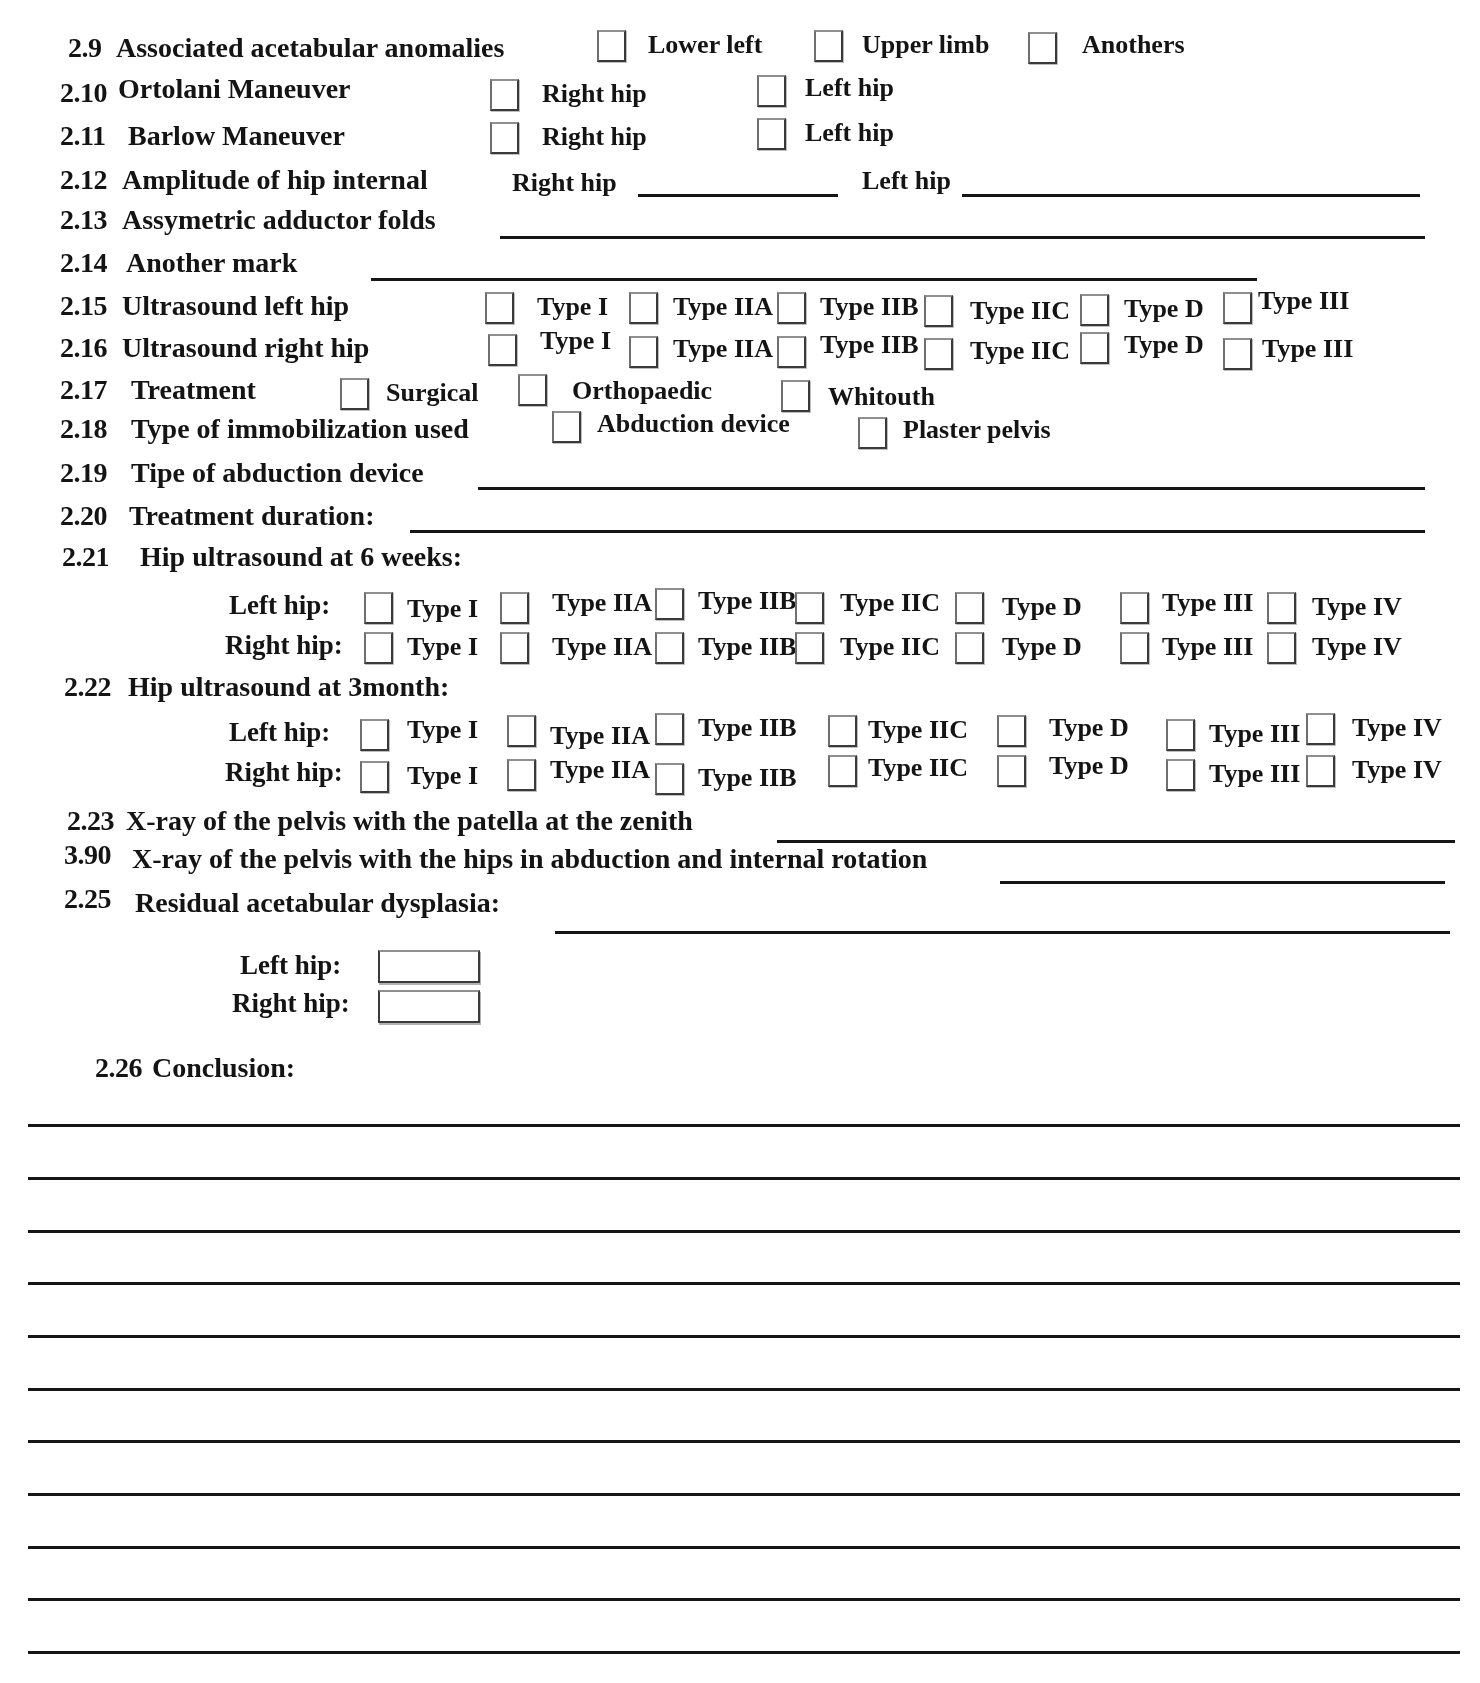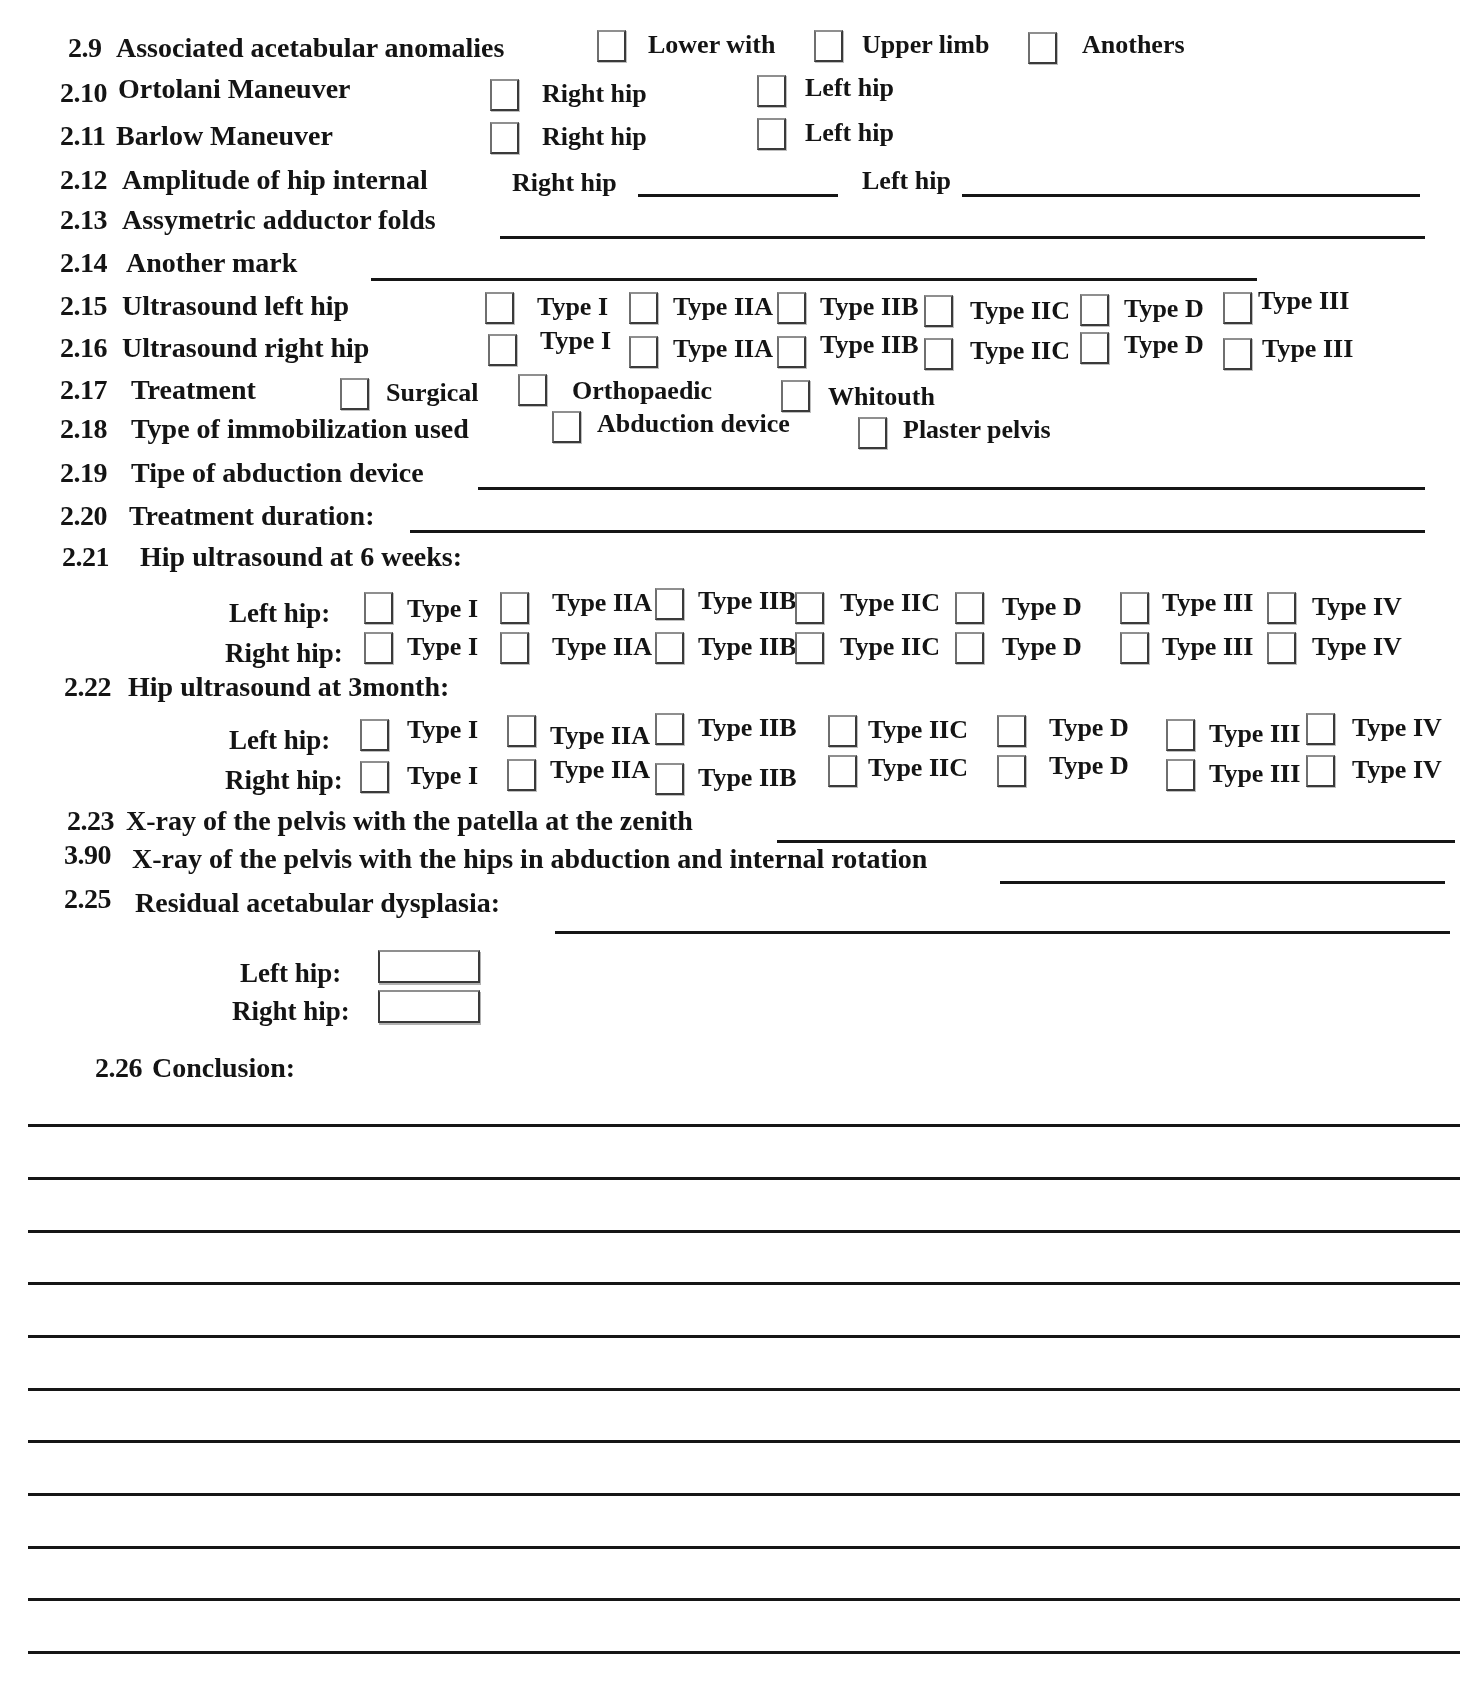--- a/index.html
+++ b/index.html
@@ -9,21 +9,21 @@
     margin:0 auto;
     background:#ffffff;
     font-family:"Liberation Serif","DejaVu Serif",serif;
     color:#141414;
     overflow:hidden;
   }
   .row{position:absolute;left:0;width:100%;height:40px;}
   .num{position:absolute;top:0;font-size:28px;font-weight:bold;white-space:nowrap;letter-spacing:-0.5px;}
   .lbl{position:absolute;top:0;font-size:28px;font-weight:bold;white-space:nowrap;}
   .opt{position:absolute;top:2px;font-size:26px;font-weight:bold;white-space:nowrap;}
-  .sublbl{position:absolute;top:8px;font-size:27px;font-weight:bold;white-space:nowrap;}
+  .sublbl{position:absolute;top:0;font-size:27px;font-weight:bold;white-space:nowrap;}
   .cb{
     position:absolute;top:2px;width:29px;height:32px;
     border:2px solid #3a3a3a;border-top-color:#8f8f8f;border-left-color:#6f6f6f;
     background:#fff;box-sizing:border-box;box-shadow:1px 1px 0 rgba(0,0,0,0.25);
   }
   .bigbox{
     position:absolute;width:102px;height:33px;
     border:2px solid #3a3a3a;border-top-color:#8f8f8f;
     background:#fff;box-sizing:border-box;box-shadow:1px 2px 0 rgba(0,0,0,0.3);
   }
@@ -31,39 +31,39 @@
 </style>
 </head>
 <body>
 
 <div class="page">
 
   <div class="row" style="top:32px">
     <span class="num" style="left:68px">2.9</span>
     <span class="lbl" style="left:116px">Associated acetabular anomalies</span>
     <span class="cb" style="left:597px;top:-2px"></span>
-    <span class="opt" style="left:648px;top:-2px">Lower with</span>
+    <span class="opt" style="left:648px;top:-2px">Lower left</span>
     <span class="cb" style="left:814px;top:-2px"></span>
     <span class="opt" style="left:862px;top:-2px">Upper limb</span>
     <span class="cb" style="left:1028px;top:0px"></span>
     <span class="opt" style="left:1082px;top:-2px">Anothers</span>
   </div>
 
   <div class="row" style="top:77px">
     <span class="num" style="left:60px">2.10</span>
     <span class="lbl" style="left:118px;top:-4px">Ortolani Maneuver</span>
     <span class="cb" style="left:490px"></span>
     <span class="opt" style="left:542px">Right hip</span>
     <span class="cb" style="left:757px;top:-2px"></span>
     <span class="opt" style="left:805px;top:-4px">Left hip</span>
   </div>
 
   <div class="row" style="top:120px">
     <span class="num" style="left:60px">2.11</span>
-    <span class="lbl" style="left:116px">Barlow Maneuver</span>
+    <span class="lbl" style="left:128px">Barlow Maneuver</span>
     <span class="cb" style="left:490px"></span>
     <span class="opt" style="left:542px">Right hip</span>
     <span class="cb" style="left:757px;top:-2px"></span>
     <span class="opt" style="left:805px;top:-2px">Left hip</span>
   </div>
 
   <div class="row" style="top:164px">
     <span class="num" style="left:60px">2.12</span>
     <span class="lbl" style="left:122px">Amplitude of hip internal</span>
     <span class="opt" style="left:512px;top:4px">Right hip</span>

